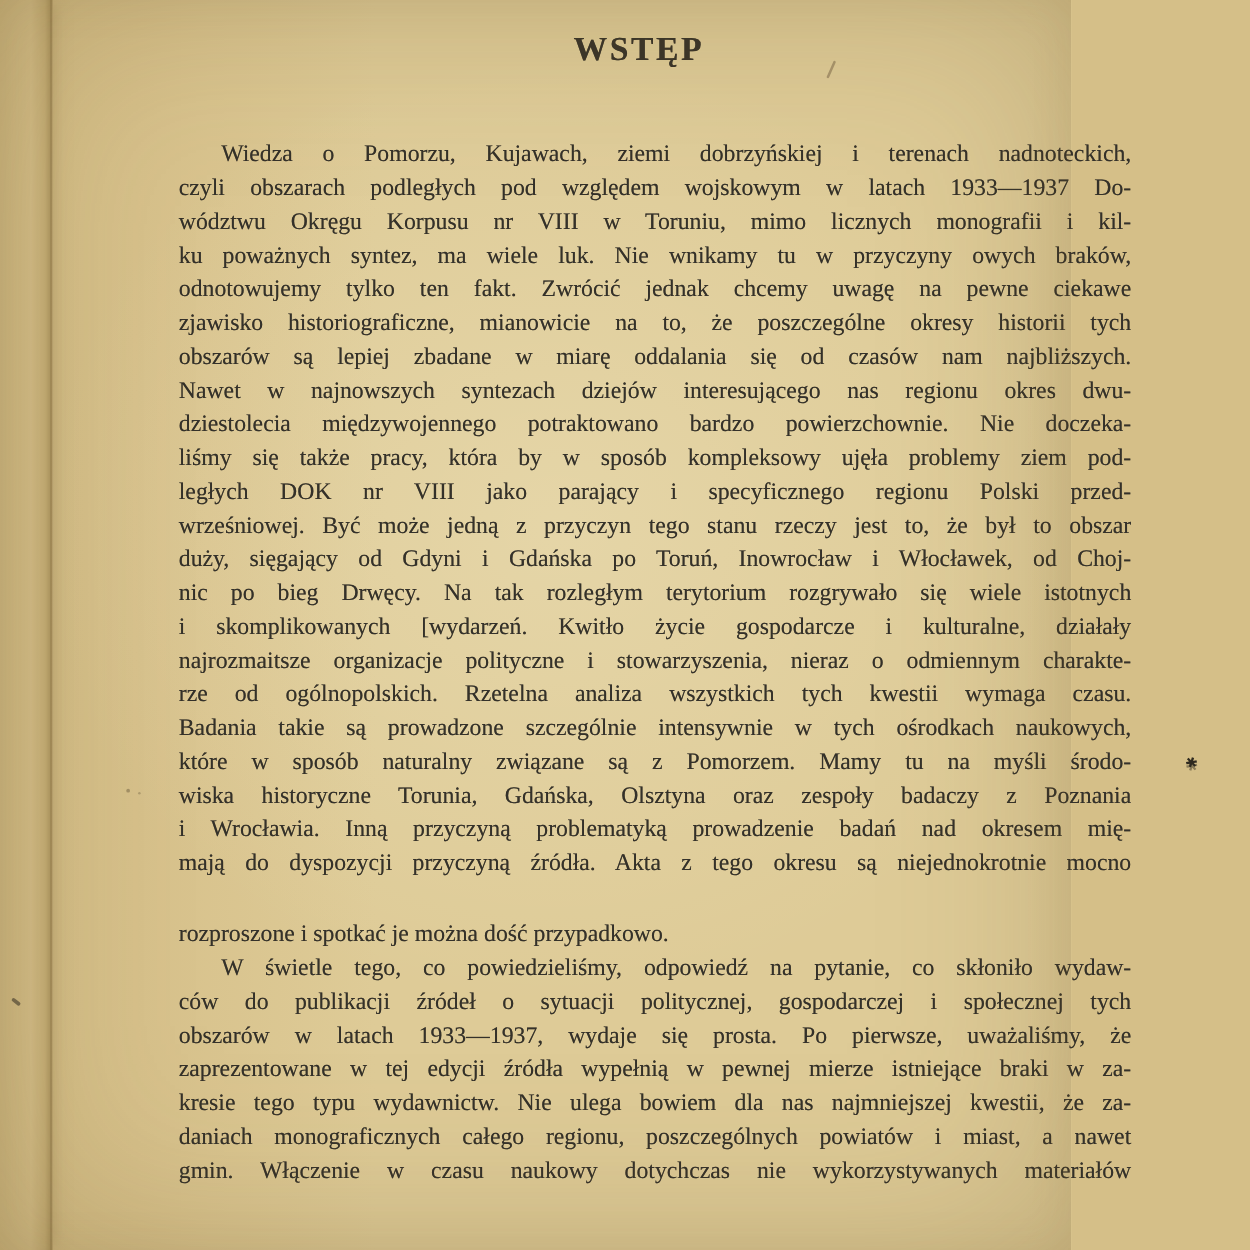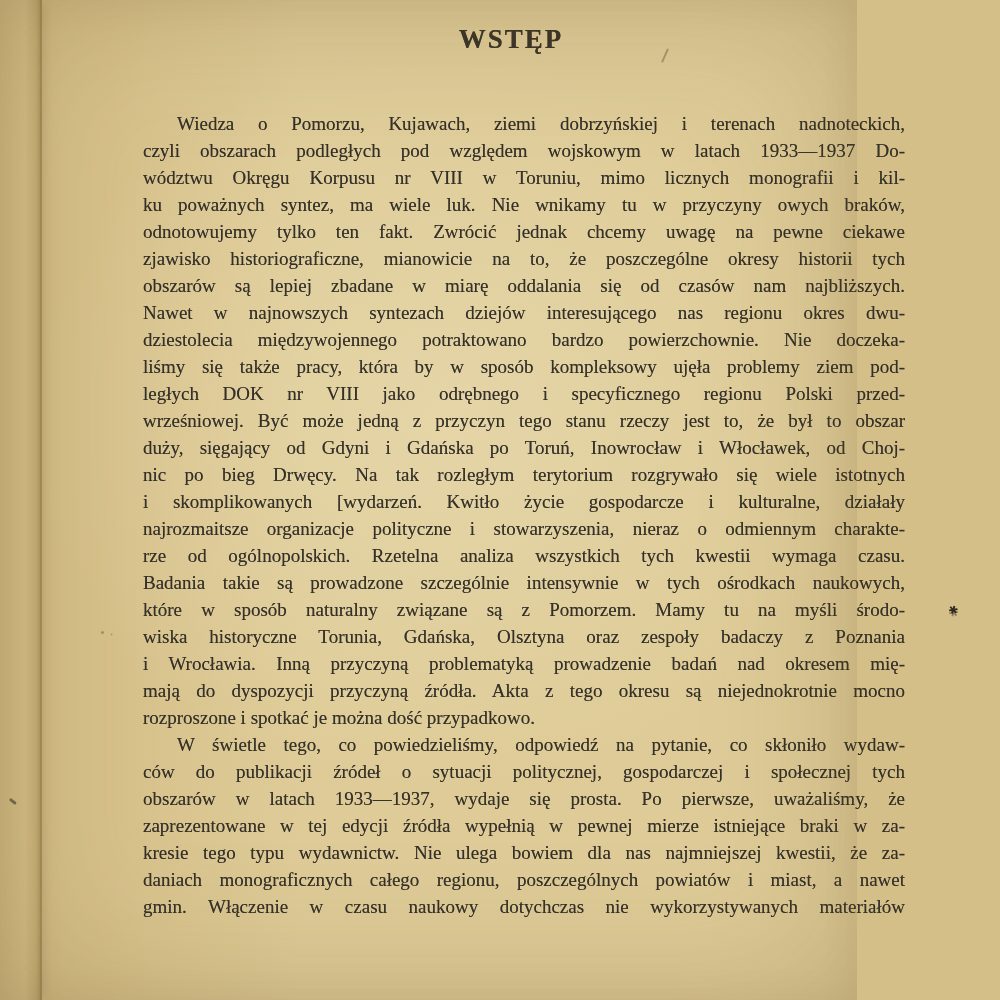--- a/index.html
+++ b/index.html
@@ -41,21 +41,21 @@
   }
   .text-block {
     position: absolute;
     left: 143px; top: 110px; width: 762px;
     font-size: 19px; line-height: 27px;
     color: #34312a;
     text-shadow: 0 0 0.5px rgba(45,40,28,0.55);
   }
   .line { text-align: justify; text-align-last: justify; white-space: normal; }
   .line.indent { text-indent: 34px; }
-  .line.short { text-align-last: left; }
+  .line.short { text-align-last: left; margin-top: 30px; }
   
   .ink-speck {
     position: absolute; left: 948px; top: 603px;
     font-size: 12px; color: #2f2a1f;
     transform: rotate(18deg) scale(1,0.9);
     text-shadow: 1px 3px 0 rgba(47,42,31,0.45);
   }
   .edge-mark {
     position: absolute; left: 9px; top: 800px;
     width: 8px; height: 2.5px; border-radius: 2px;
@@ -87,21 +87,21 @@
       <div class="line indent">Wiedza o Pomorzu, Kujawach, ziemi dobrzyńskiej i terenach nadnoteckich,</div>
       <div class="line">czyli obszarach podległych pod względem wojskowym w latach 1933—1937 Do-</div>
       <div class="line">wództwu Okręgu Korpusu nr VIII w Toruniu, mimo licznych monografii i kil-</div>
       <div class="line">ku poważnych syntez, ma wiele luk. Nie wnikamy tu w przyczyny owych braków,</div>
       <div class="line">odnotowujemy tylko ten fakt. Zwrócić jednak chcemy uwagę na pewne ciekawe</div>
       <div class="line">zjawisko historiograficzne, mianowicie na to, że poszczególne okresy historii tych</div>
       <div class="line">obszarów są lepiej zbadane w miarę oddalania się od czasów nam najbliższych.</div>
       <div class="line">Nawet w najnowszych syntezach dziejów interesującego nas regionu okres dwu-</div>
       <div class="line">dziestolecia międzywojennego potraktowano bardzo powierzchownie. Nie doczeka-</div>
       <div class="line">liśmy się także pracy, która by w sposób kompleksowy ujęła problemy ziem pod-</div>
-      <div class="line">ległych DOK nr VIII jako odrębnego i specyficznego regionu Polski przed-</div>
+      <div class="line">ległych DOK nr VIII jako parający i specyficznego regionu Polski przed-</div>
       <div class="line">wrześniowej. Być może jedną z przyczyn tego stanu rzeczy jest to, że był to obszar</div>
       <div class="line">duży, sięgający od Gdyni i Gdańska po Toruń, Inowrocław i Włocławek, od Choj-</div>
       <div class="line">nic po bieg Drwęcy. Na tak rozległym terytorium rozgrywało się wiele istotnych</div>
       <div class="line">i skomplikowanych [wydarzeń. Kwitło życie gospodarcze i kulturalne, działały</div>
       <div class="line">najrozmaitsze organizacje polityczne i stowarzyszenia, nieraz o odmiennym charakte-</div>
       <div class="line">rze od ogólnopolskich. Rzetelna analiza wszystkich tych kwestii wymaga czasu.</div>
       <div class="line">Badania takie są prowadzone szczególnie intensywnie w tych ośrodkach naukowych,</div>
       <div class="line">które w sposób naturalny związane są z Pomorzem. Mamy tu na myśli środo-</div>
       <div class="line">wiska historyczne Torunia, Gdańska, Olsztyna oraz zespoły badaczy z Poznania</div>
       <div class="line">i Wrocławia. Inną przyczyną problematyką prowadzenie badań nad okresem mię-</div>

